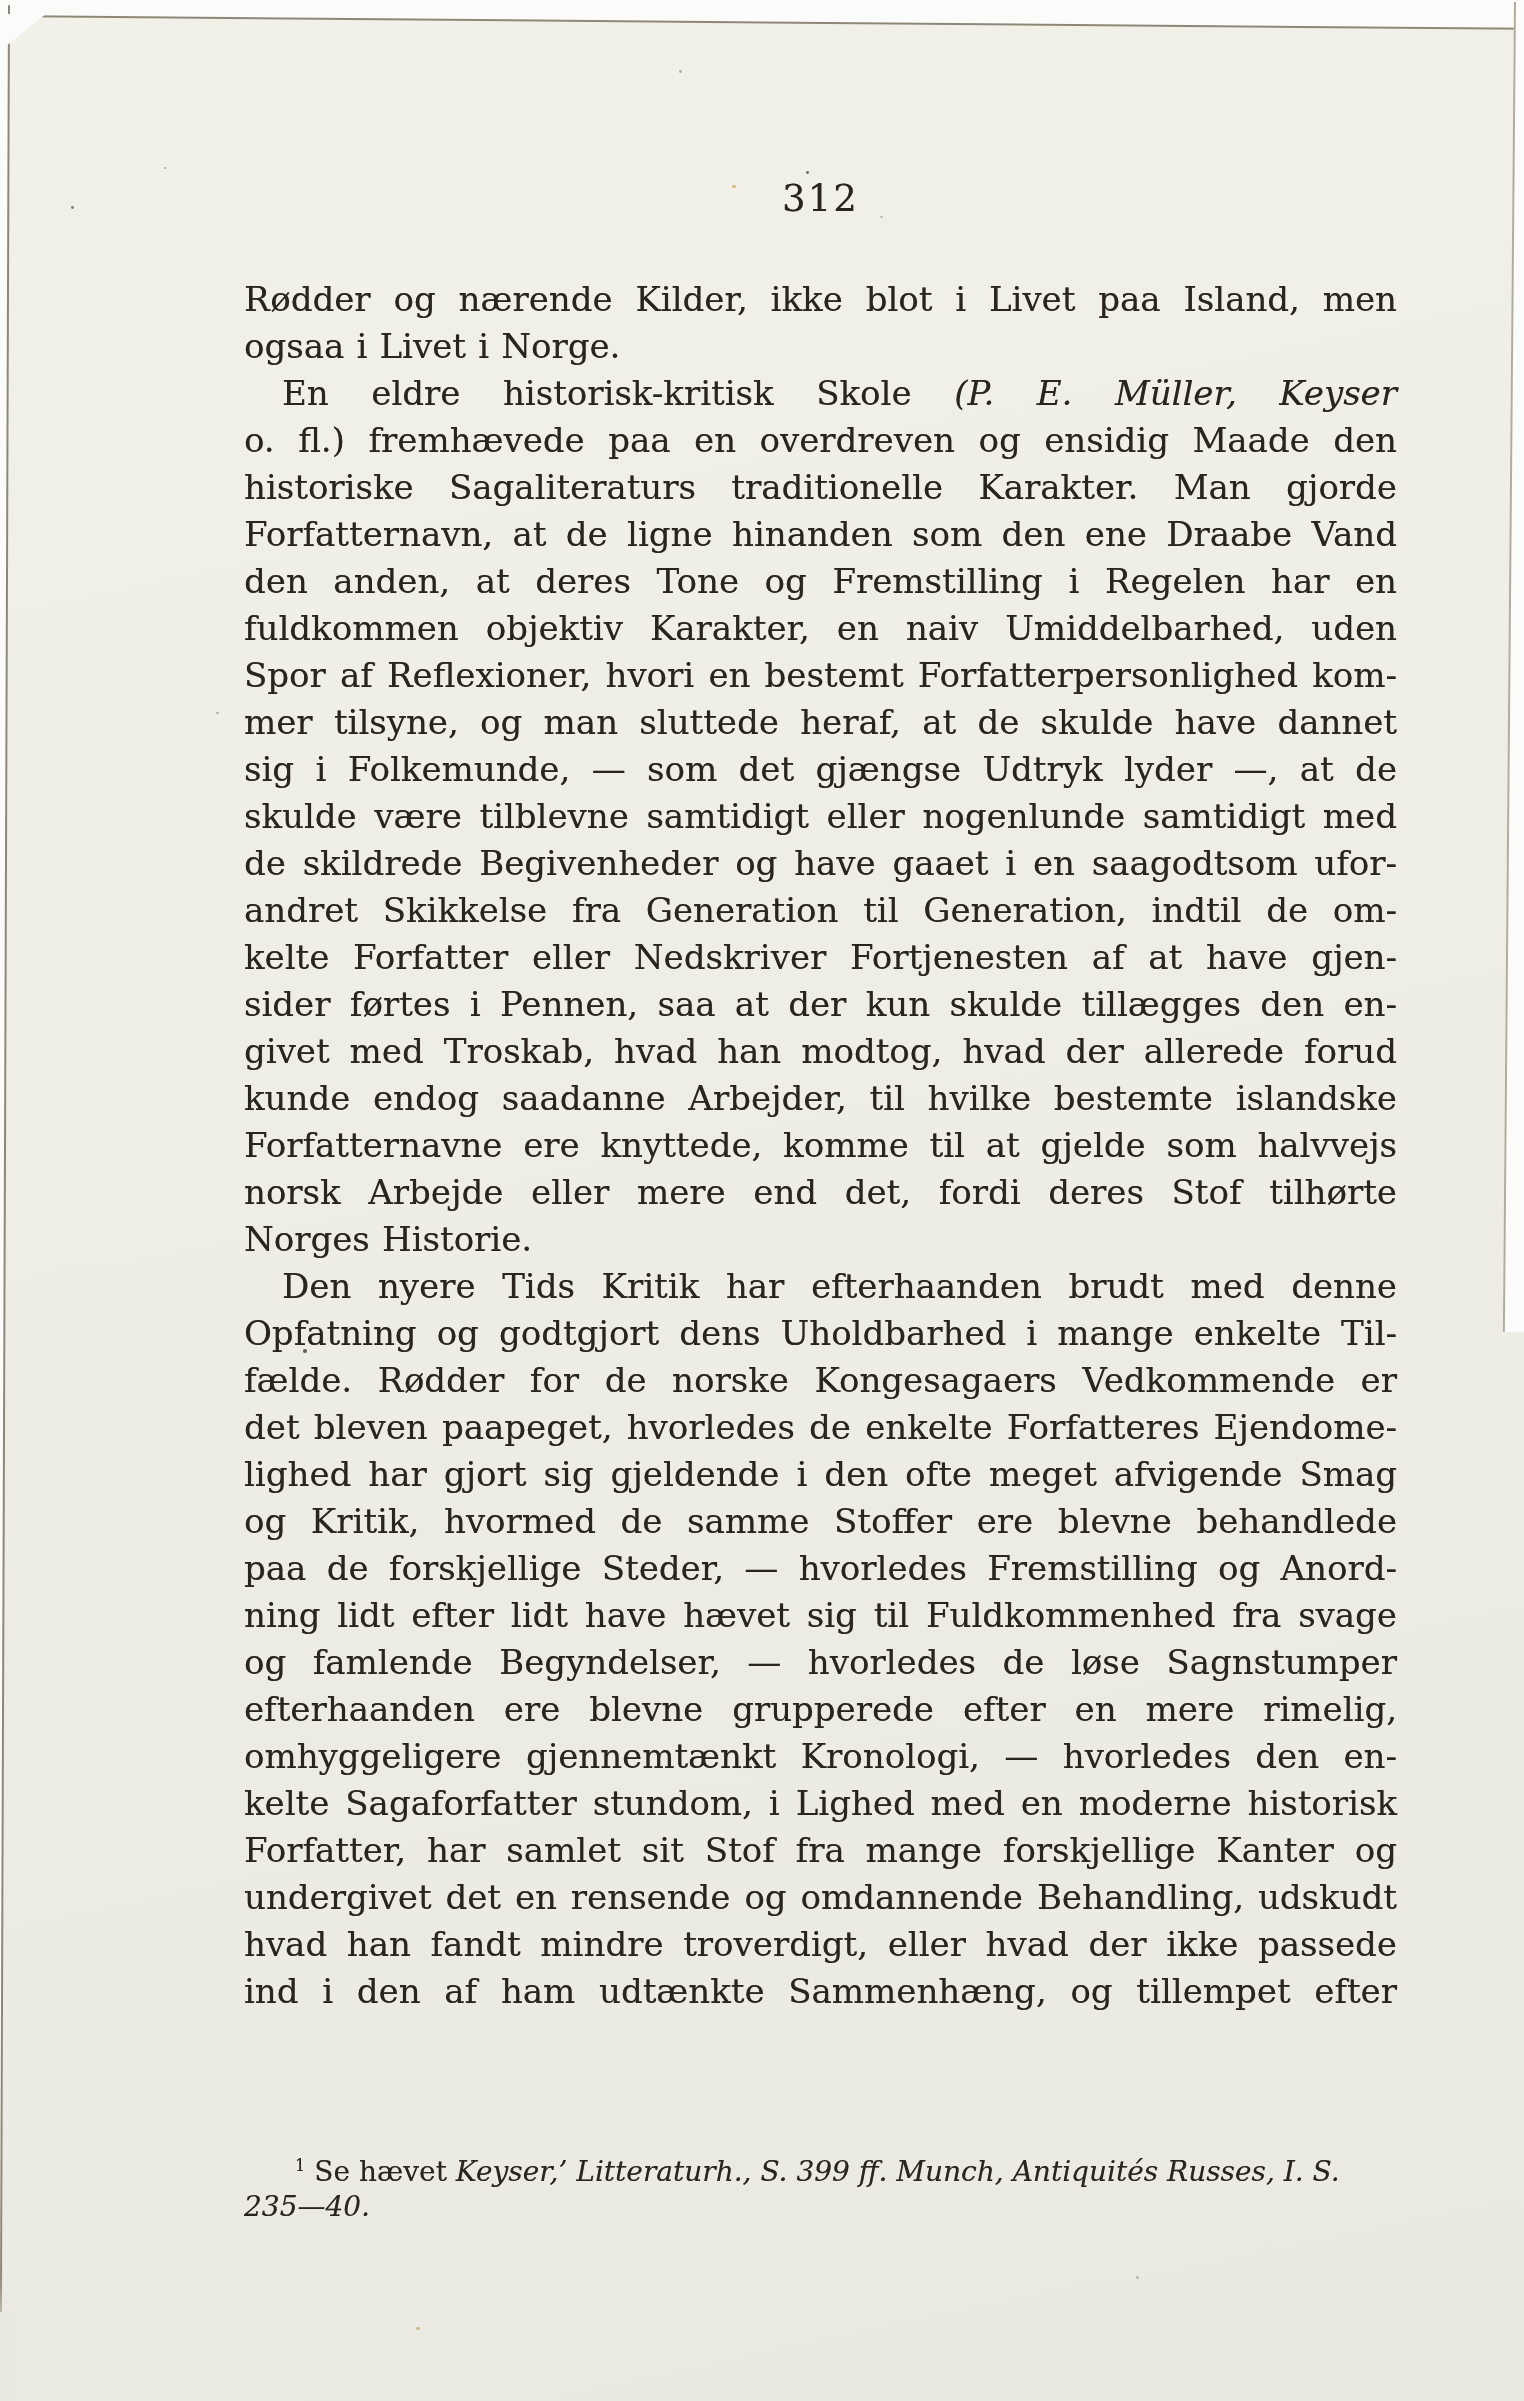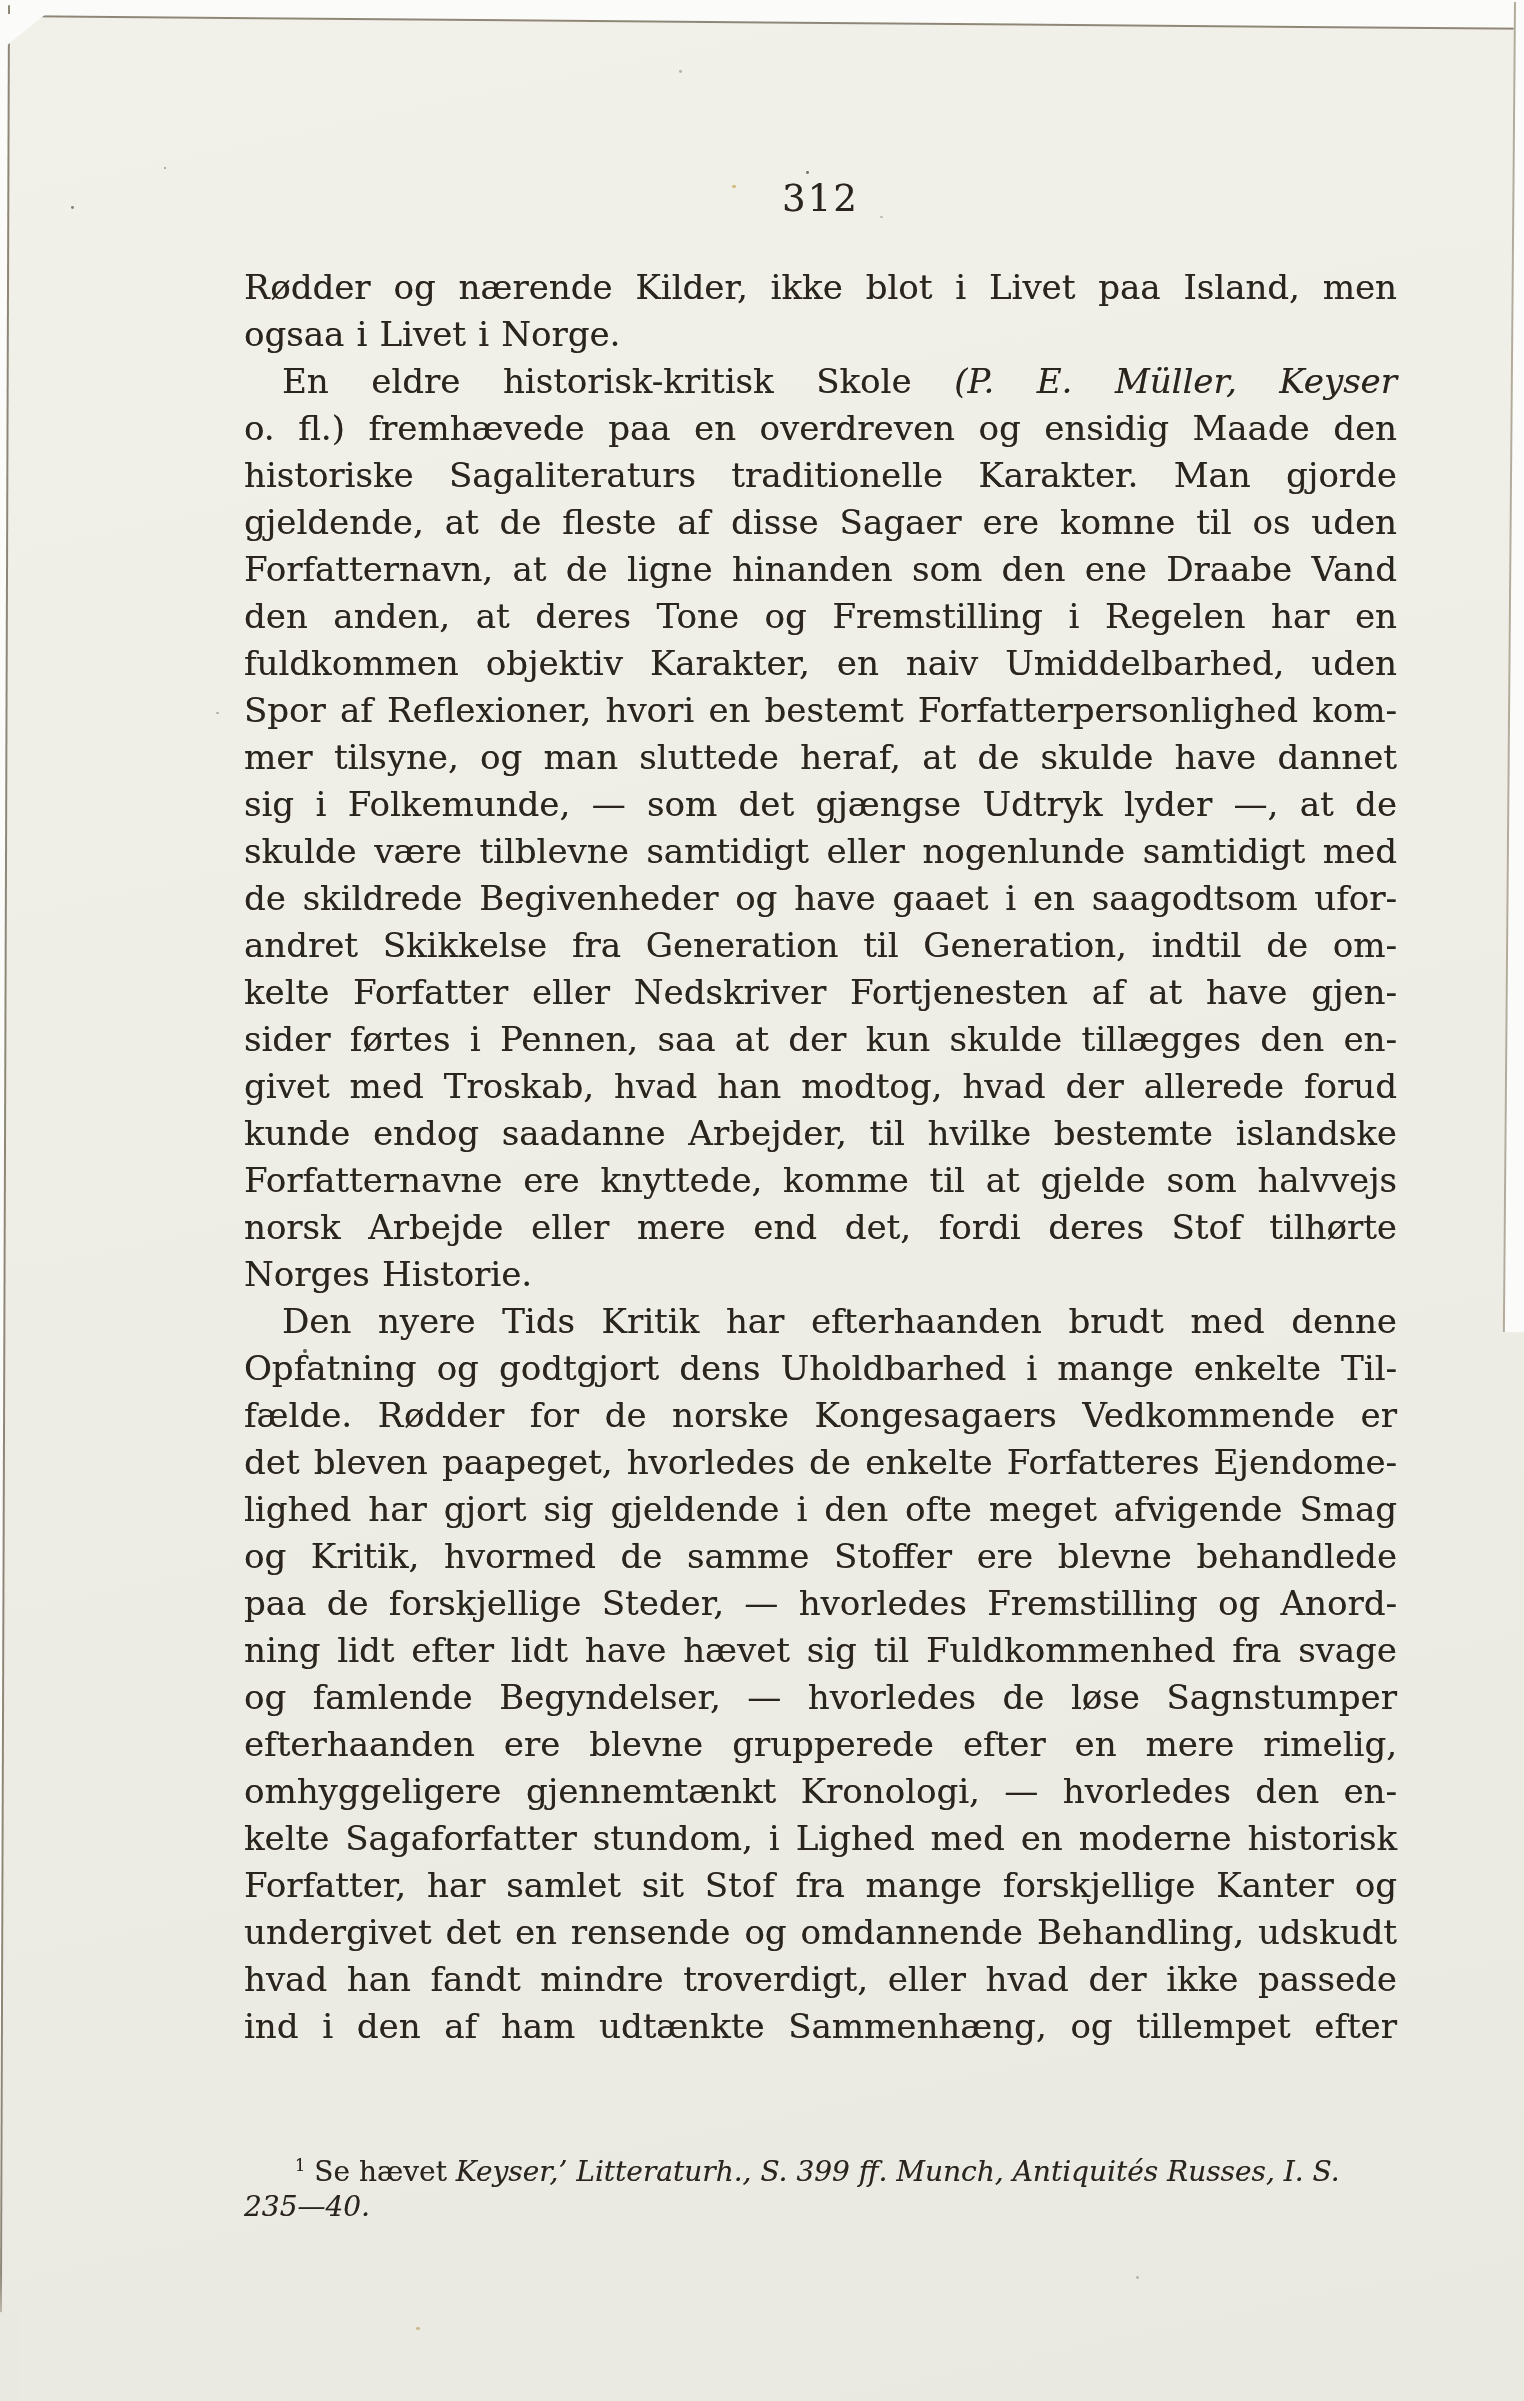--- a/index.html
+++ b/index.html
@@ -49,21 +49,21 @@
     border-right:46px solid transparent;
   }
   
   .page-number{
     position:absolute;left:244px;top:165px;width:1153px;
     text-align:center;font-size:37px;line-height:48px;letter-spacing:2.1px;
     color:var(--ink);
     text-shadow:0.2px 0.3px 0.4px rgba(38,33,26,0.5);
   }
   .text-block{
-    position:absolute;left:244px;top:254px;width:1153px;
+    position:absolute;left:244px;top:266px;width:1153px;
     color:var(--ink);font-size:34px;
     text-shadow:0.2px 0.3px 0.4px rgba(38,33,26,0.5);
   }
   .line{
     height:47px;line-height:47px;
     text-align:justify;text-align-last:justify;text-justify:inter-word;
     word-spacing:1.4px;
   }
   .line.indent{text-indent:38px;}
   .line.left{text-align:right;text-align-last:left;}
@@ -111,21 +111,20 @@
   <div class="speck s9"></div>
   <div class="speck s10"></div>
 
   <div class="page-number">312</div>
   <div class="text-block">
       <div class="line"><span>Rødder og nærende Kilder, ikke blot i Livet paa Island, men</span></div>
       <div class="line left"><span>ogsaa i Livet i Norge.</span></div>
       <div class="line indent"><span>En eldre historisk-kritisk Skole </span><span class="it">(P. E. Müller,</span><span> </span><span class="it">Keyser</span></div>
       <div class="line"><span>o. fl.) fremhævede paa en overdreven og ensidig Maade den</span></div>
       <div class="line"><span>historiske Sagaliteraturs traditionelle Karakter. Man gjorde</span></div>
-      <div class="line"><span>gjeldende, at de fleste af disse Sagaer ere komne til os uden</span></div>
       <div class="line"><span>Forfatternavn, at de ligne hinanden som den ene Draabe Vand</span></div>
       <div class="line"><span>den anden, at deres Tone og Fremstilling i Regelen har en</span></div>
       <div class="line"><span>fuldkommen objektiv Karakter, en naiv Umiddelbarhed, uden</span></div>
       <div class="line"><span>Spor af Reflexioner, hvori en bestemt Forfatterpersonlighed kom-</span></div>
       <div class="line"><span>mer tilsyne, og man sluttede heraf, at de skulde have dannet</span></div>
       <div class="line"><span>sig i Folkemunde, — som det gjængse Udtryk lyder —, at de</span></div>
       <div class="line"><span>skulde være tilblevne samtidigt eller nogenlunde samtidigt med</span></div>
       <div class="line"><span>de skildrede Begivenheder og have gaaet i en saagodtsom ufor-</span></div>
       <div class="line"><span>andret Skikkelse fra Generation til Generation, indtil de om-</span></div>
       <div class="line"><span>kelte Forfatter eller Nedskriver Fortjenesten af at have gjen-</span></div>

